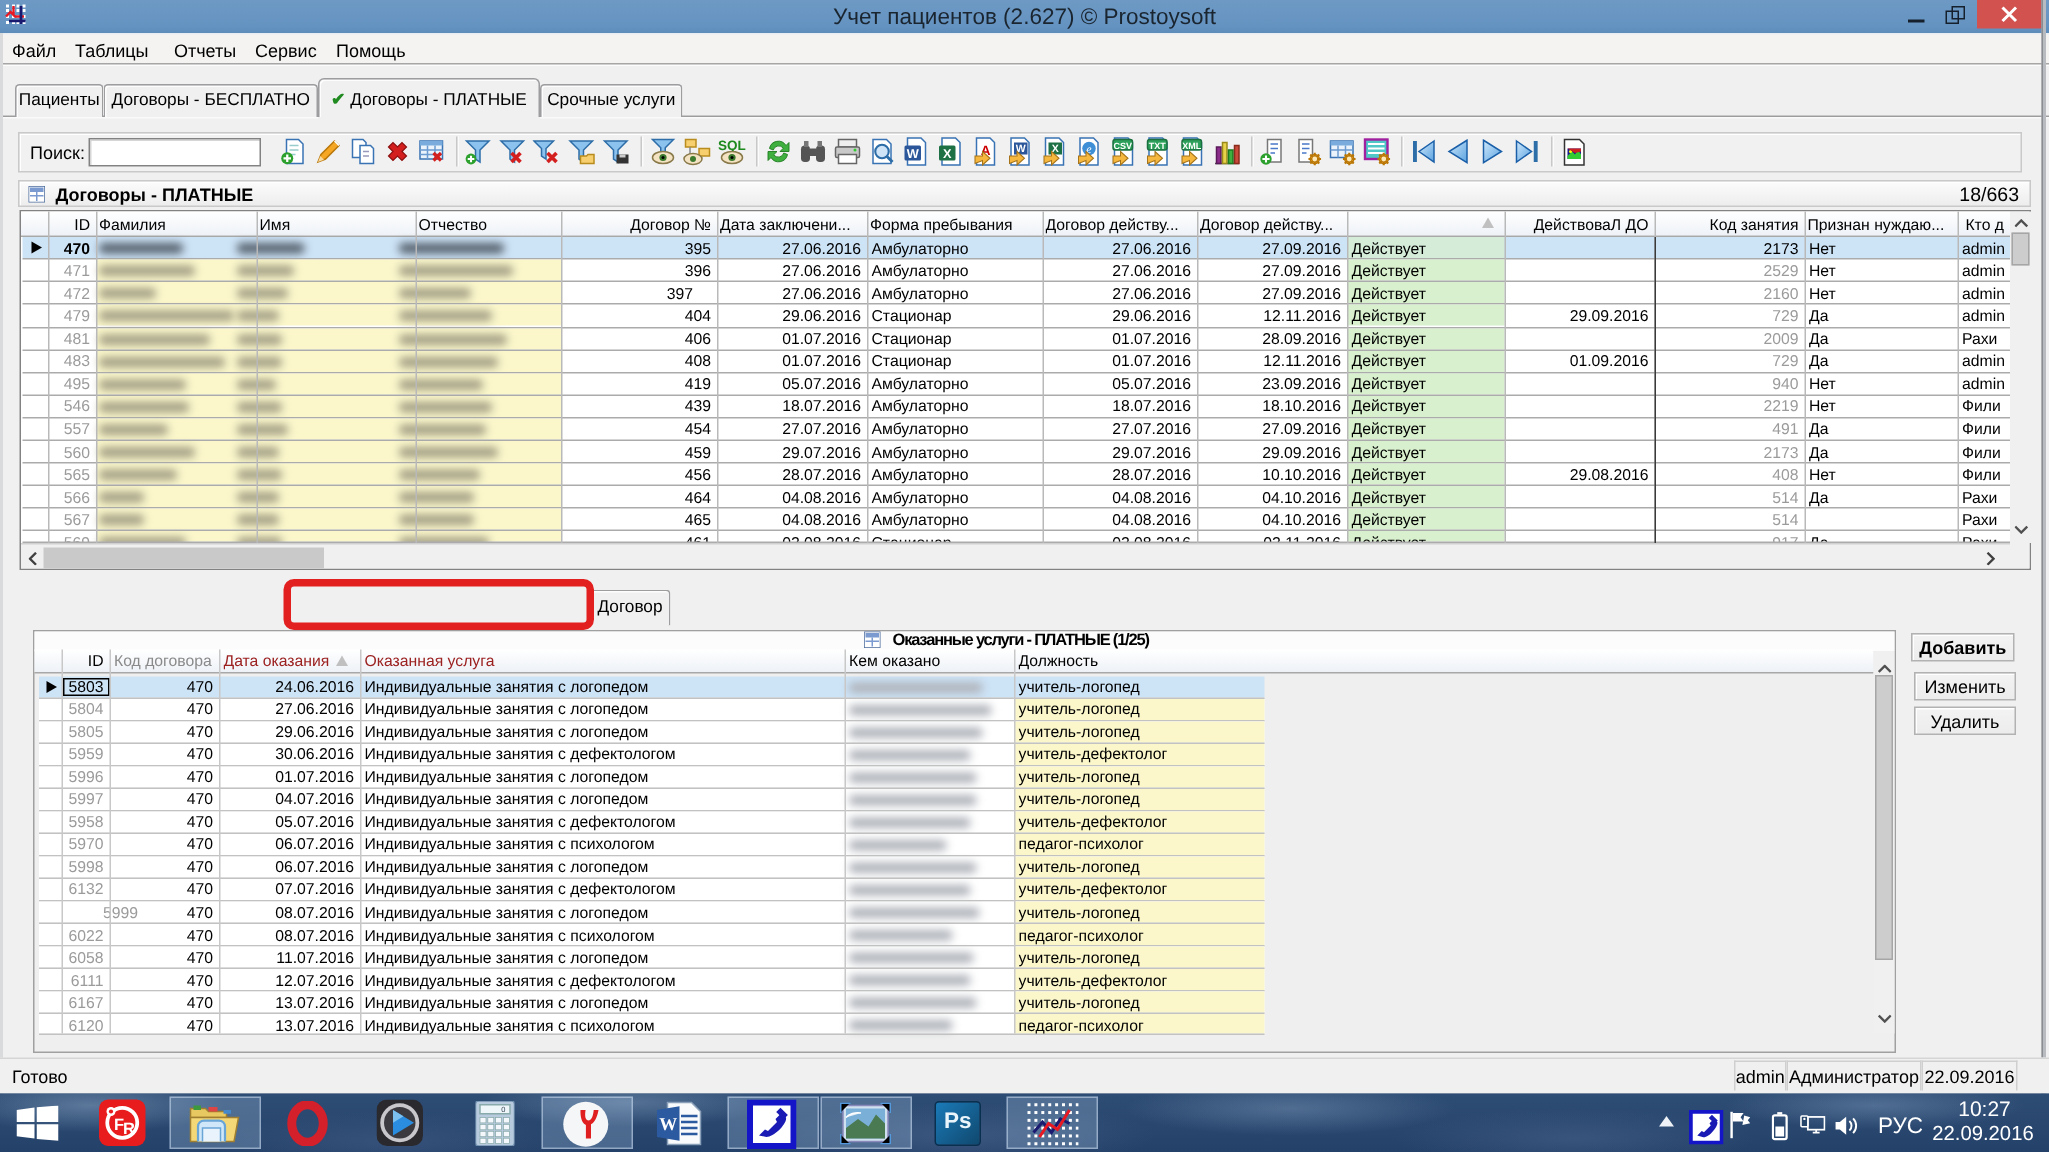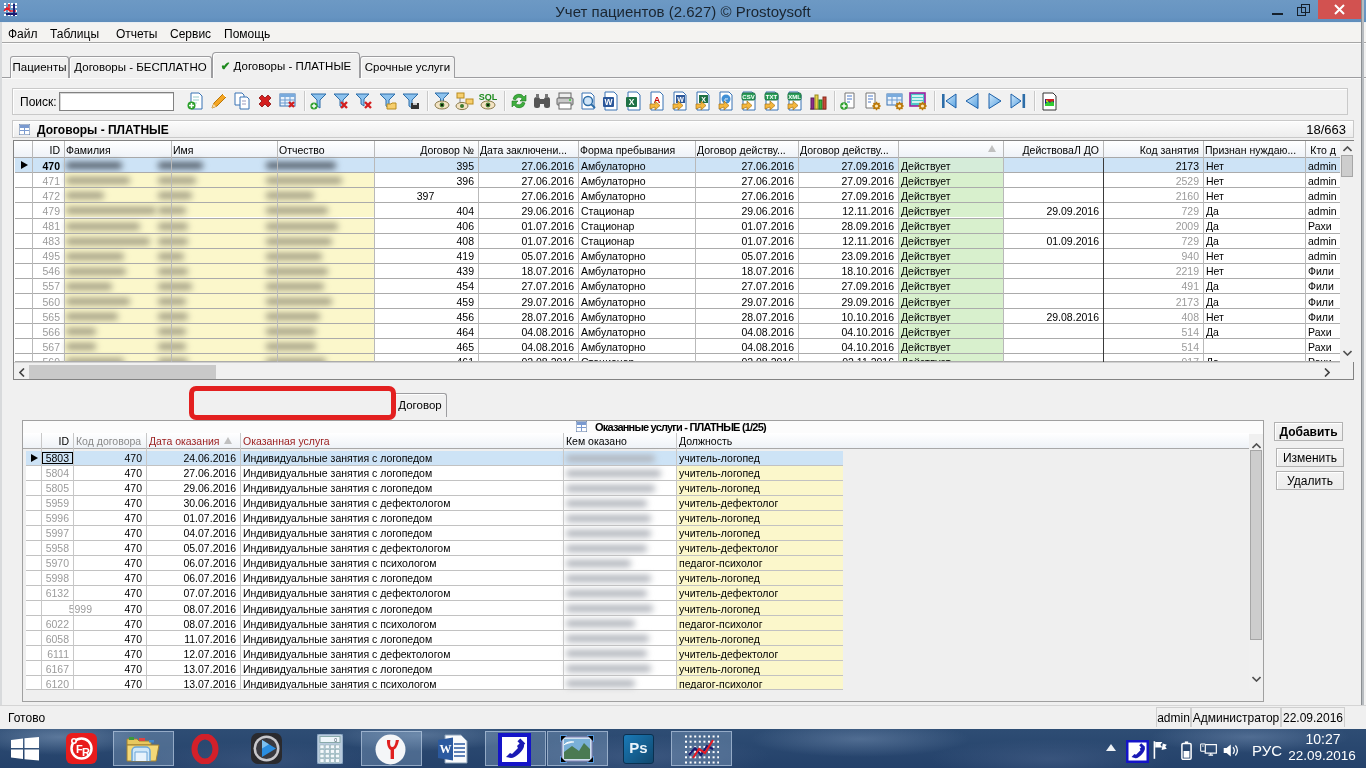--- a/index.html
+++ b/index.html
@@ -359,21 +359,21 @@
 <div class="cell" style="left:1106px;top:174.7px;width:93px;color:#9b9b9b;text-align:right;">2529</div>
 <div class="cell" style="left:1206px;top:174.7px;width:95px;">Нет</div>
 <div class="cell" style="left:1308px;top:174.7px;width:28px;">admin</div>
 <div class="smudge" style="left:66px;top:177.2px;width:64px;height:7px;background:#a39f85"></div>
 <div class="smudge" style="left:158px;top:177.2px;width:38px;height:7px;background:#a39f85"></div>
 <div class="smudge" style="left:266px;top:177.2px;width:76px;height:7px;background:#a39f85"></div>
 <div class="rowline" style="left:15px;top:187.29999999999998px;width:1325px"></div>
 <div class="abs" style="left:64px;top:188.29999999999998px;width:310px;height:14.1px;background:#fbf7cb"></div>
 <div class="abs" style="left:898px;top:188.29999999999998px;width:105px;height:14.1px;background:#d8f0cd"></div>
 <div class="cell num" style="left:32px;top:189.79999999999998px;width:28px;color:#9b9b9b;">472</div>
-<div class="cell" style="left:377px;top:189.79999999999998px;width:97px;text-align:center;">397</div>
+<div class="cell" style="left:365px;top:189.79999999999998px;width:97px;text-align:right;">397</div>
 <div class="cell" style="left:481px;top:189.79999999999998px;width:93px;text-align:right;">27.06.2016</div>
 <div class="cell" style="left:581px;top:189.79999999999998px;width:110px;">Амбулаторно</div>
 <div class="cell" style="left:698px;top:189.79999999999998px;width:96px;text-align:right;">27.06.2016</div>
 <div class="cell" style="left:801px;top:189.79999999999998px;width:93px;text-align:right;">27.09.2016</div>
 <div class="cell" style="left:901px;top:189.79999999999998px;width:98px;">Действует</div>
 <div class="cell" style="left:1006px;top:189.79999999999998px;width:93px;text-align:right;"></div>
 <div class="cell" style="left:1106px;top:189.79999999999998px;width:93px;color:#9b9b9b;text-align:right;">2160</div>
 <div class="cell" style="left:1206px;top:189.79999999999998px;width:95px;">Нет</div>
 <div class="cell" style="left:1308px;top:189.79999999999998px;width:28px;">admin</div>
 <div class="smudge" style="left:66px;top:192.29999999999998px;width:38px;height:7px;background:#a39f85"></div>

